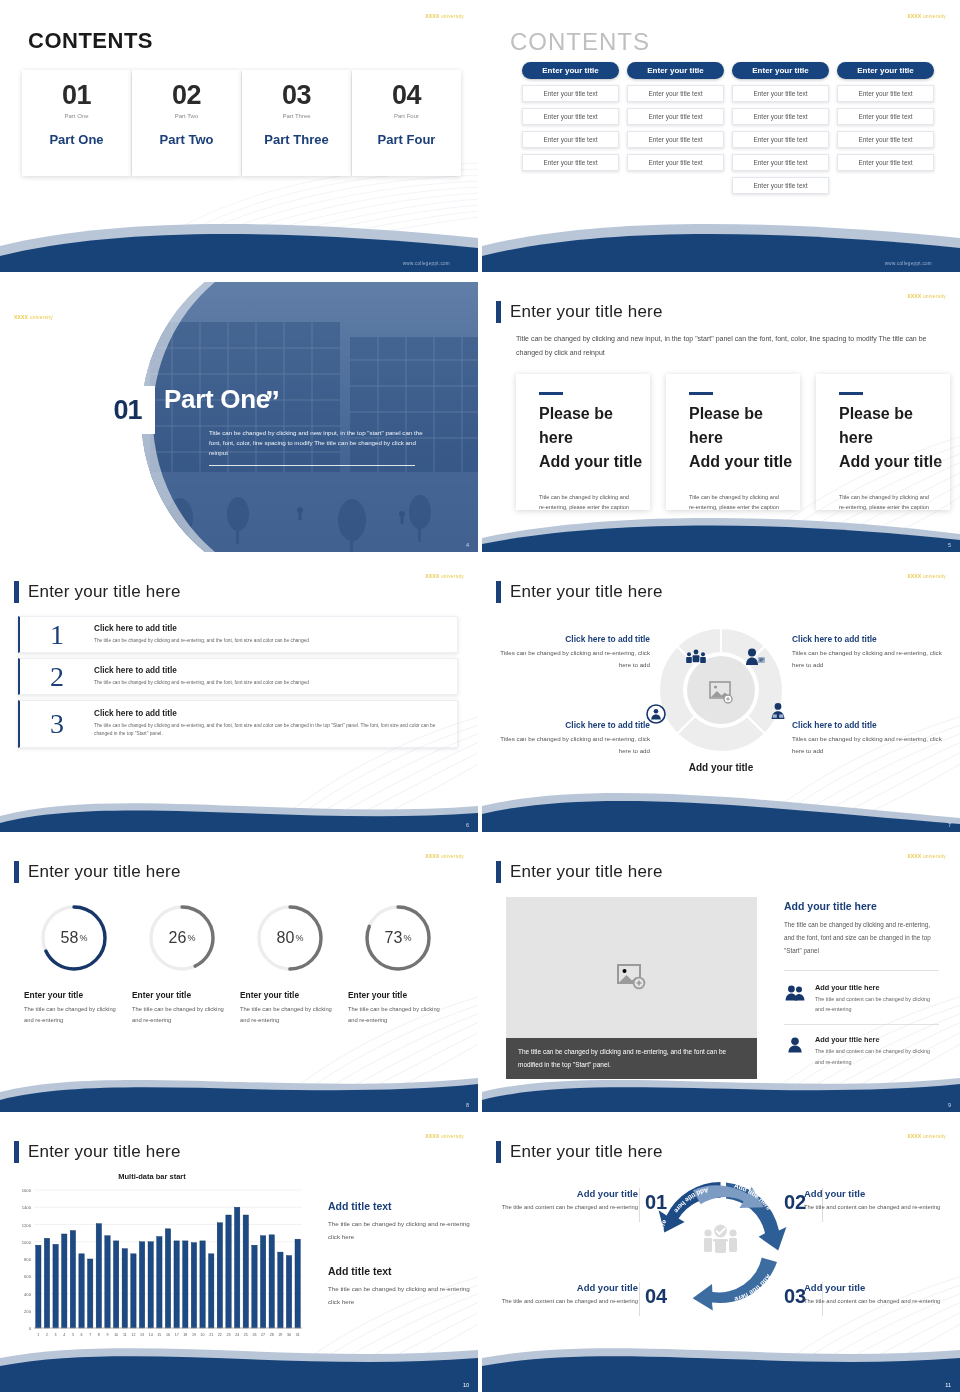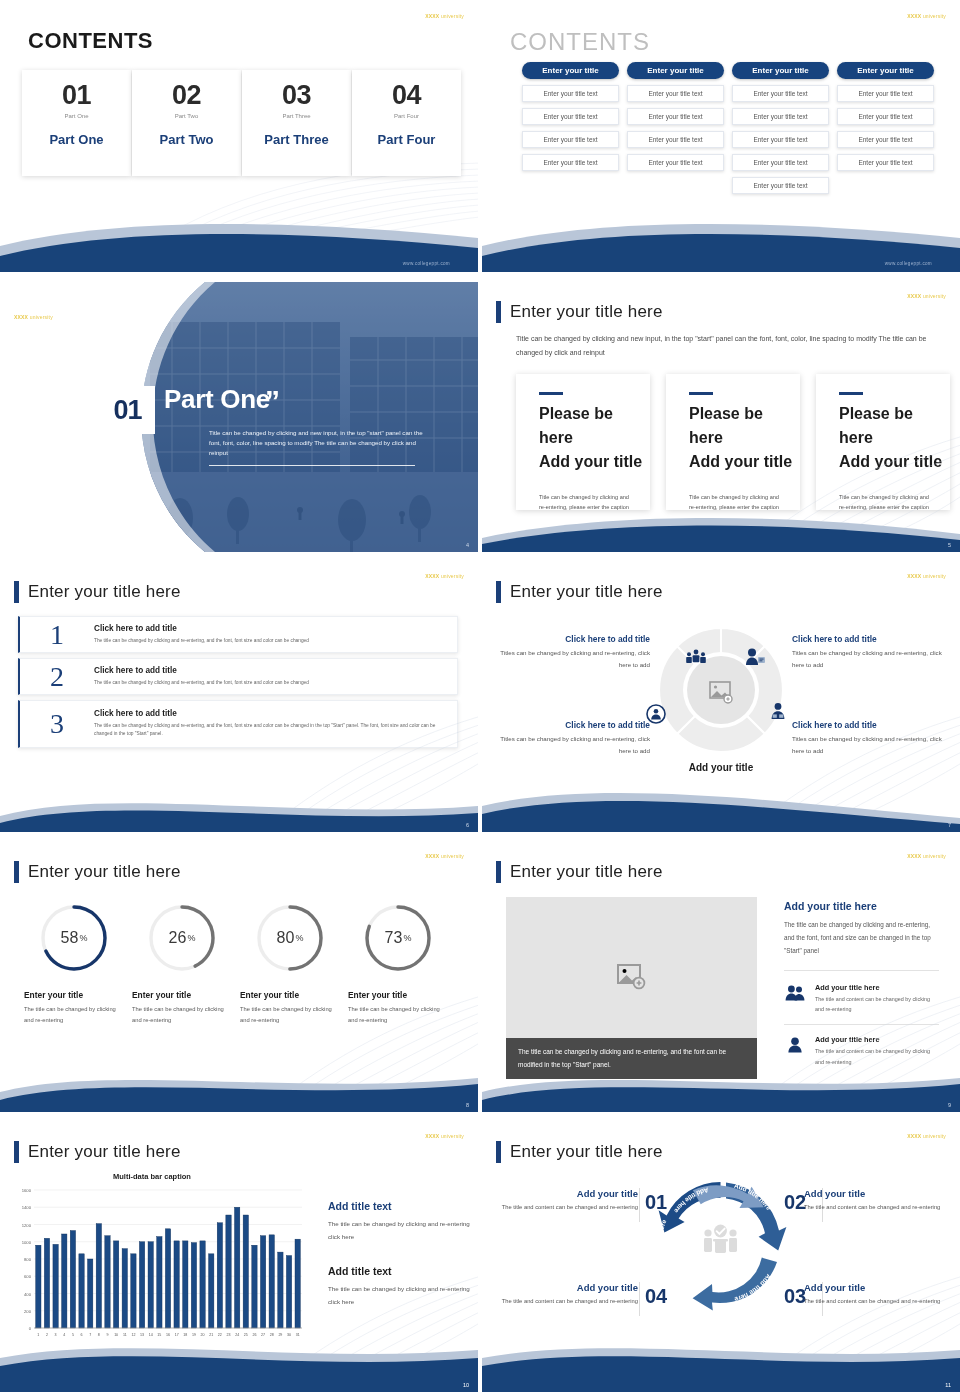--- a/index.html
+++ b/index.html
@@ -728,21 +728,21 @@
   <div class="slide">
     <div class="stitle-wrap">
       <div class="tbar"></div>
       <div class="stitle">Enter your title here</div>
     </div>
     <div class="logo">
       <span class="lg1">XXXX</span> <span>university</span>
     </div>
 
     <div class="chartbox">
-      <div class="chart-title" style="top:-12px; left:-6px; width:300px;">Multi-data bar caption</div>
+      <div class="chart-title" style="top:-12px; left:-6px; width:300px;">Multi-data bar start</div>
       <svg id="barchart" width="300" height="160" viewBox="0 0 300 160">
           <line x1="26" y1="144" x2="294" y2="144" stroke="#e9e9e9" stroke-width="0.6"></line>
           <text x="23" y="146" text-anchor="end" font-size="4.2" fill="#666" font-family="Liberation Sans, sans-serif">0</text>
           <line x1="26" y1="126.75" x2="294" y2="126.75" stroke="#e9e9e9" stroke-width="0.6"></line>
           <text x="23" y="128.75" text-anchor="end" font-size="4.2" fill="#666" font-family="Liberation Sans, sans-serif">200</text>
           <line x1="26" y1="109.5" x2="294" y2="109.5" stroke="#e9e9e9" stroke-width="0.6"></line>
           <text x="23" y="111.5" text-anchor="end" font-size="4.2" fill="#666" font-family="Liberation Sans, sans-serif">400</text>
           <line x1="26" y1="92.25" x2="294" y2="92.25" stroke="#e9e9e9" stroke-width="0.6"></line>
           <text x="23" y="94.25" text-anchor="end" font-size="4.2" fill="#666" font-family="Liberation Sans, sans-serif">600</text>
           <line x1="26" y1="75" x2="294" y2="75" stroke="#e9e9e9" stroke-width="0.6"></line>

